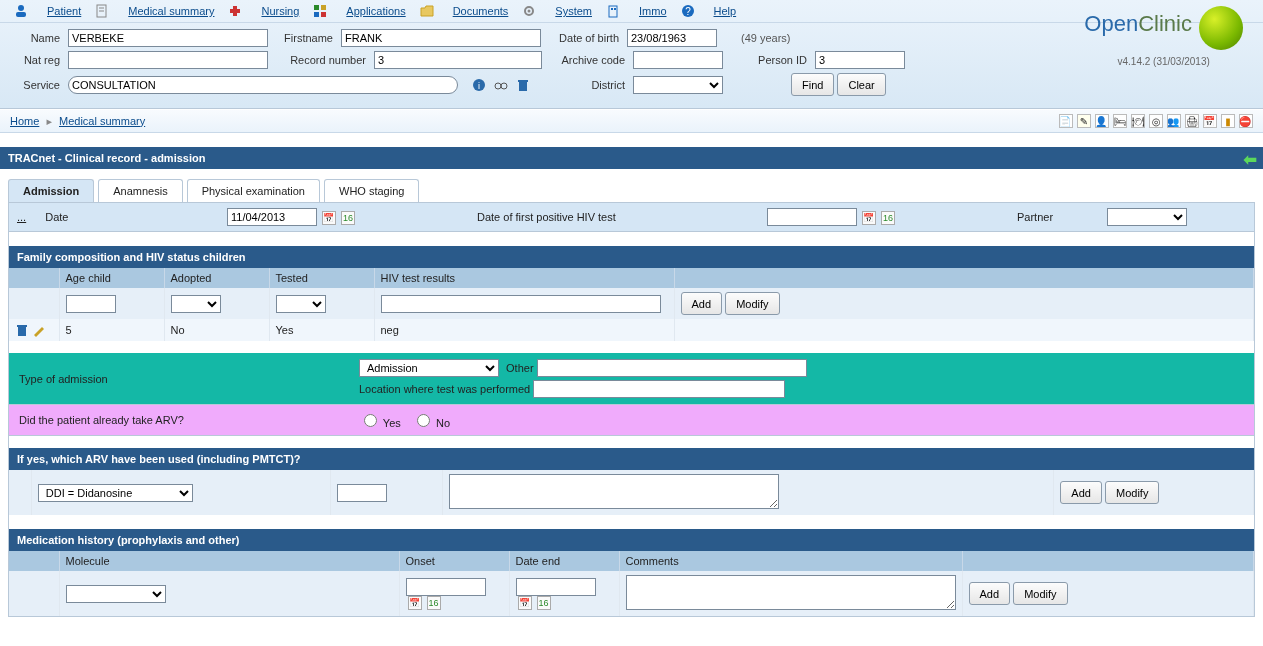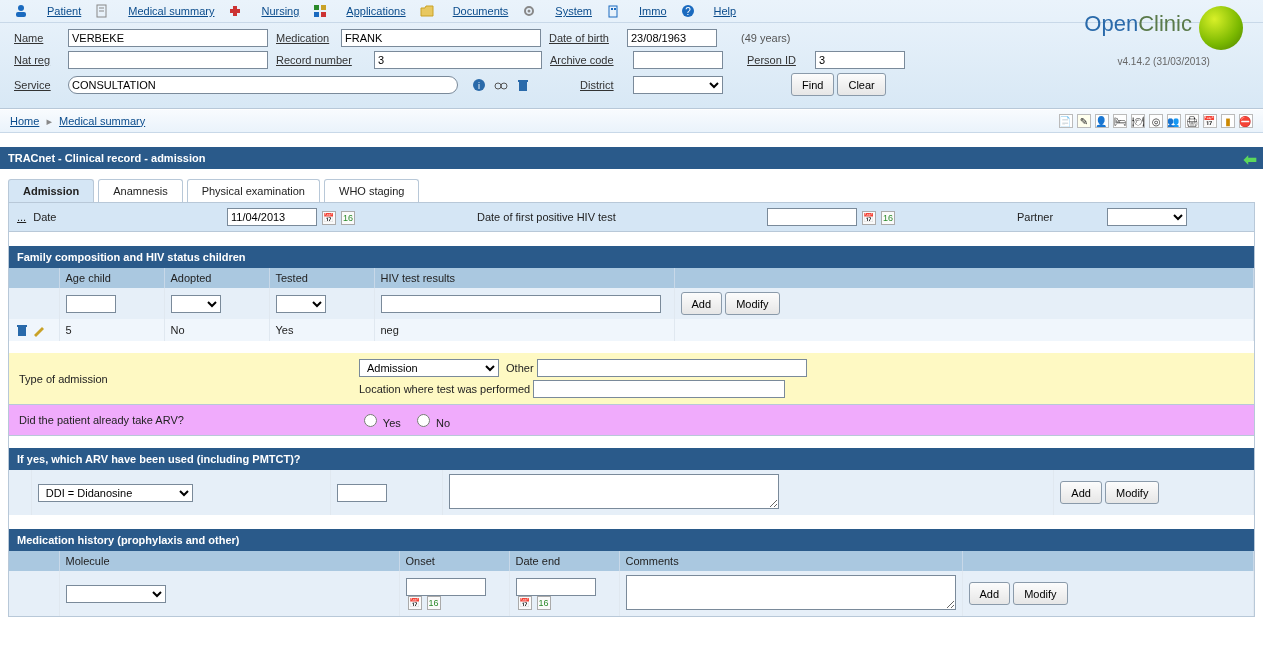--- a/index.html
+++ b/index.html
@@ -38,22 +38,21 @@
     padding: 6px 14px 8px;
   }
   .form-row {
     display: flex;
     align-items: center;
     gap: 8px;
     margin-bottom: 4px;
   }
   .fld-label {
     color: #333;
-    text-align: left;
-    text-decoration: underline;
+    text-align: right;
   }
   .w-name { width: 46px; }
   .w-first { width: 57px; }
   .w-dob { width: 70px; }
   .w-nat { width: 46px; }
   .w-arch { width: 75px; }
   .w-pid { width: 60px; }
   .w-svc { width: 46px; }
   .w-dist { width: 45px; }
   input[type=text], select, textarea {
@@ -152,21 +151,21 @@
   }
   .tbl th {
     background:#aac8e0; text-align:left; padding:4px 6px; font-weight:normal;
     border-right:1px solid #c8d8e8;
   }
   .tbl td {
     padding:4px 6px; border-right:1px solid #e0e8f0;
     background:#e6eff8;
   }
   .tbl .rowa td { background:#f0f6fc; }
-  .qrow { display:flex; align-items:center; padding:6px 10px; background:#fef9c3; border-bottom:1px solid #b8c8d8;}
+  .qrow { display:flex; align-items:center; padding:6px 10px; background:#14b8a6; border-bottom:1px solid #b8c8d8;}
   .qrow .qlabel { width:340px; }
   .icon-small {
     display:inline-block; width:14px; height:14px;
     vertical-align:middle;
   }
   textarea.comments { height:35px; width:330px; resize:both;}
   .mini-icon {
     display:inline-block; width:14px; height:14px; border:1px solid #aaa;
     margin-left:2px; background:#fafafa; font-size:9px; text-align:center; line-height:12px;
   }
@@ -252,21 +251,21 @@
           </svg>
         </span>
       <span>Help</span>
     </a>
   </div>
 
   <div class="form-area">
     <div class="form-row">
       <span class="fld-label w-name">Name</span>
       <input type="text" class="in-lg" value="VERBEKE" style="">
-      <span class="fld-label w-first">Medication</span>
+      <span class="fld-label w-first">Firstname</span>
       <input type="text" class="in-lg" value="FRANK" style="">
       <span class="fld-label w-dob">Date of birth</span>
       <input type="text" class="in-sm" value="23/08/1963" style="">
       <span style="color:#555; margin-left:16px;">(49 years)</span>
     </div>
     <div class="form-row">
       <span class="fld-label w-nat">Nat reg</span>
       <input type="text" class="in-lg" value="" style="">
       <span class="fld-label" style="width:90px;">Record number</span>
       <input type="text" style="width: 168px;" value="3">
@@ -347,21 +346,21 @@
   <div class="tab">Anamnesis</div>
   <div class="tab">Physical examination</div>
   <div class="tab">WHO staging</div>
 </div>
 
 <div class="content">
 
   <div class="grid-row">
     <div class="cell" style="width:210px;">
       <a style="text-decoration:underline;">...</a>
-      <span style="margin-left:4px;">Date</span>
+      <span style="margin-left:16px;">Date</span>
     </div>
     <div class="cell" style="width:250px;">
       <input type="text" class="in-sm" value="11/04/2013" style="">
       <span class="mini-icon">📅</span>
       <span class="mini-icon" style="color:#2a8a2a;">16</span>
     </div>
     <div class="cell" style="width:290px;">Date of first positive HIV test</div>
     <div class="cell" style="width:250px;">
       <input type="text" class="in-sm" value="" style="">
       <span class="mini-icon">📅</span>

